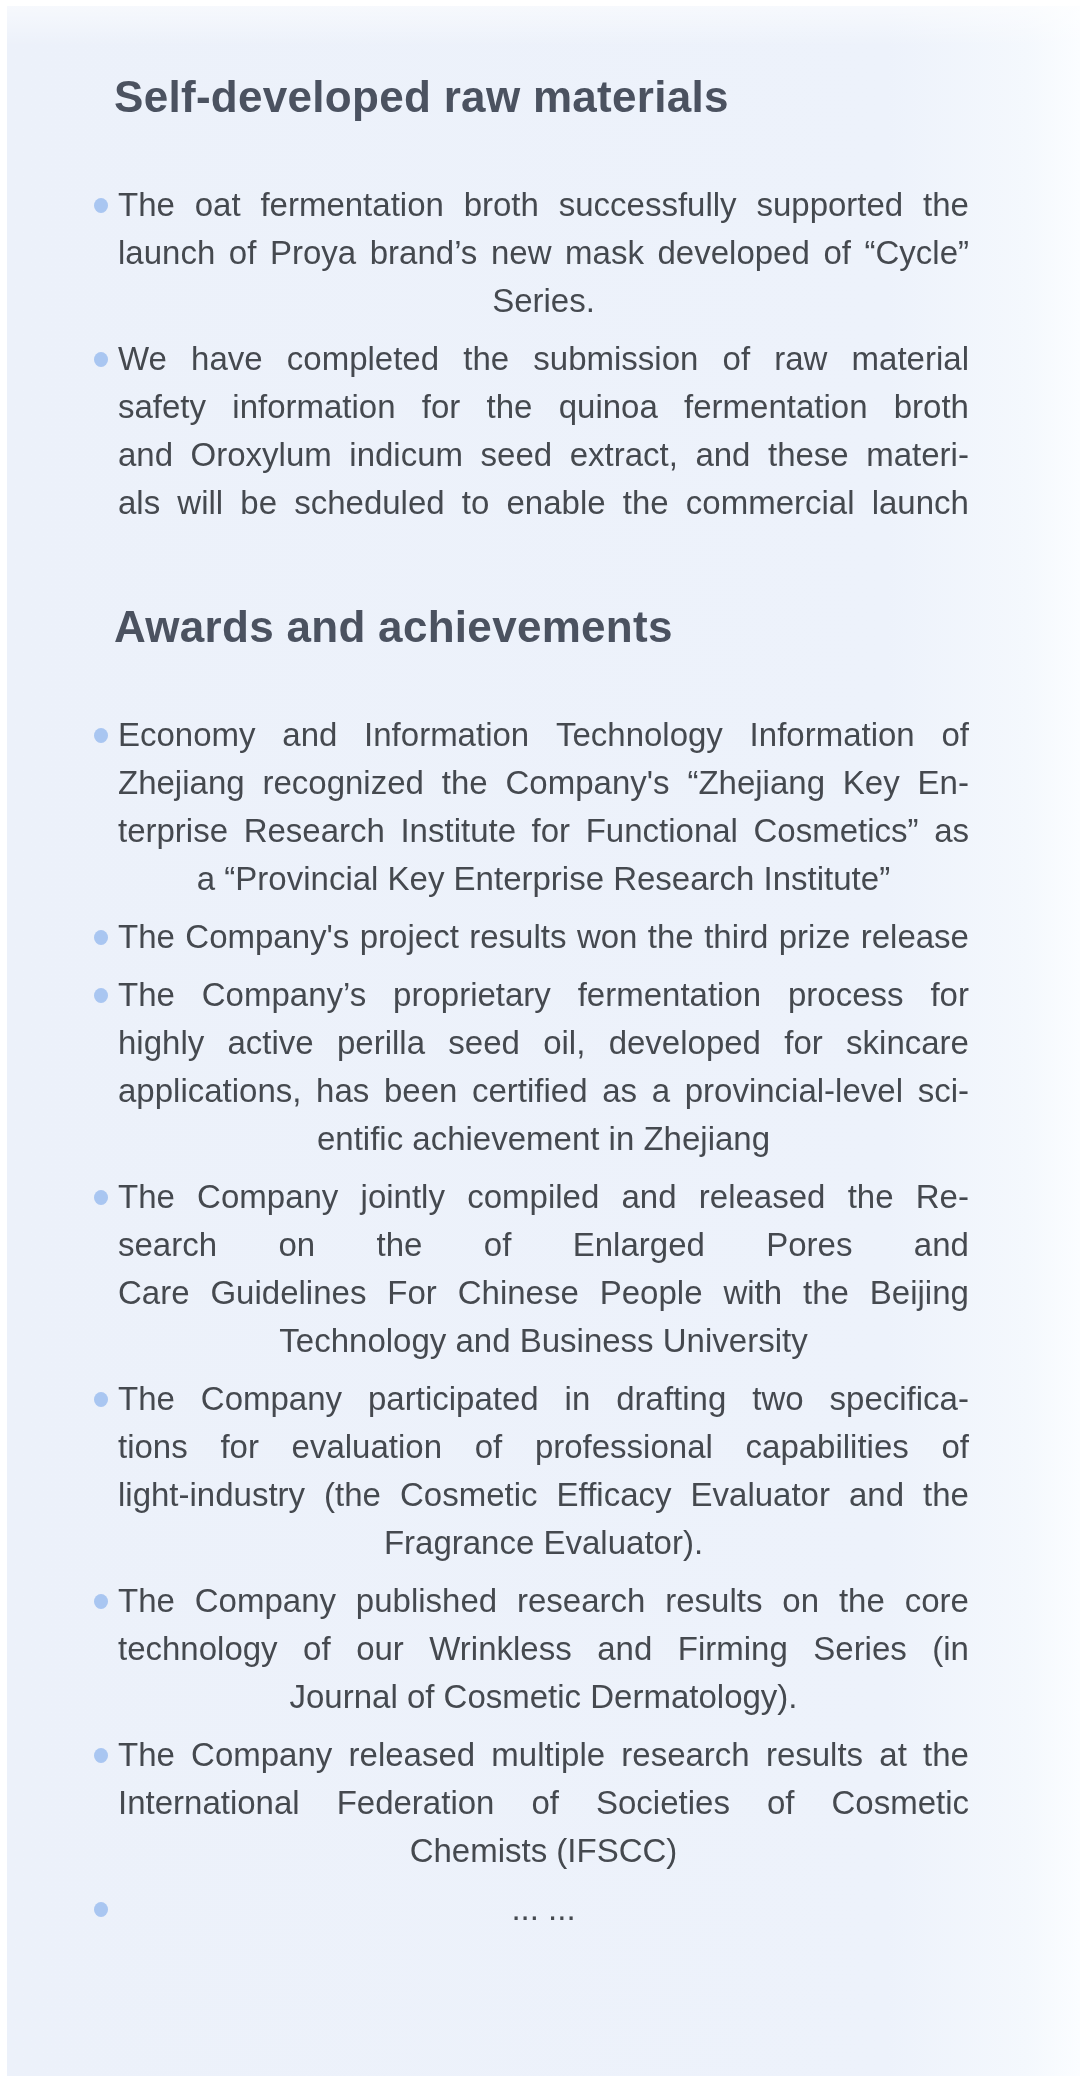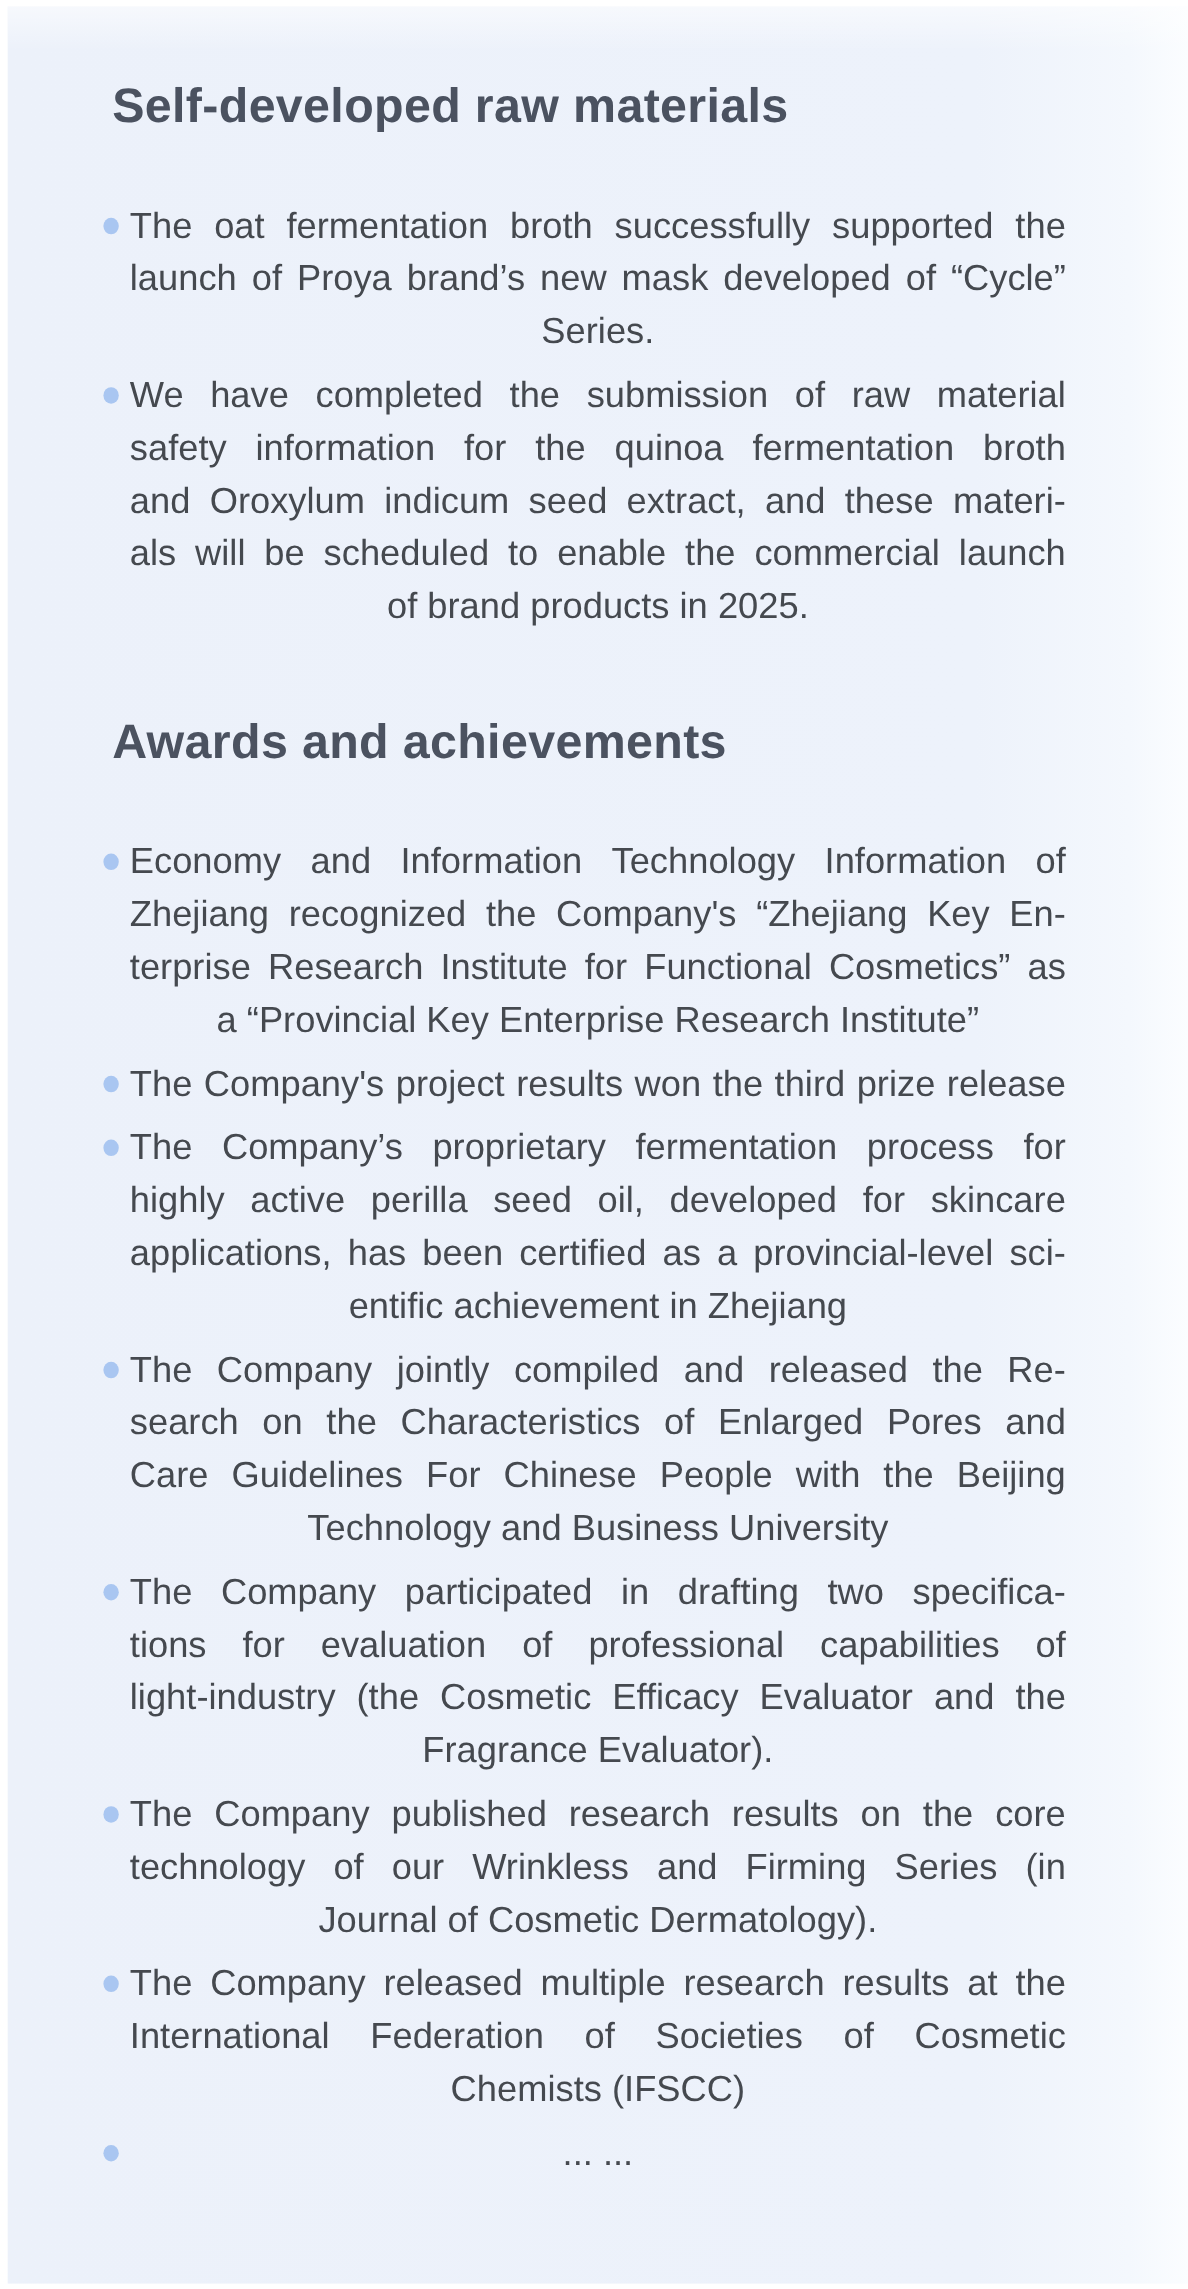--- a/index.html
+++ b/index.html
@@ -29,21 +29,21 @@
   }
   .inner {
     padding: 64px 95px 0 95px;
   }
   .section-title {
     font-size: 44px;
     line-height: 53px;
     font-weight: 700;
     letter-spacing: 0.3px;
     color: #4b5260;
-    margin: 0 0 58px 0;
+    margin: 0 0 58px 12px;
   }
   .section + .section {
     margin-top: 73px;
   }
   ul.bullet-list {
     list-style: none;
     margin: 16px;
     padding: 0;
   }
   li.item {
@@ -146,21 +146,20 @@
                 <span class="word">als</span>
                 <span class="word">will</span>
                 <span class="word">be</span>
                 <span class="word">scheduled</span>
                 <span class="word">to</span>
                 <span class="word">enable</span>
                 <span class="word">the</span>
                 <span class="word">commercial</span>
                 <span class="word">launch</span>
               </div>
-              <div class="line last"><span>of brand products in 2025.</span></div>
             </li>
           </ul>
       </div>
 
       <div class="section">
         <h2 class="section-title">Awards and achievements</h2>
         <ul class="bullet-list">
             <li class="item">
               <span class="dot"></span>
               <div class="line">
@@ -246,21 +245,20 @@
                 <span class="word">compiled</span>
                 <span class="word">and</span>
                 <span class="word">released</span>
                 <span class="word">the</span>
                 <span class="word it">Re-</span>
               </div>
               <div class="line">
                 <span class="word it">search</span>
                 <span class="word it">on</span>
                 <span class="word it">the</span>
-                <span class="word it">Characteristics</span>
                 <span class="word it">of</span>
                 <span class="word it">Enlarged</span>
                 <span class="word it">Pores</span>
                 <span class="word it">and</span>
               </div>
               <div class="line">
                 <span class="word it">Care</span>
                 <span class="word it">Guidelines</span>
                 <span class="word it">For</span>
                 <span class="word it">Chinese</span>

